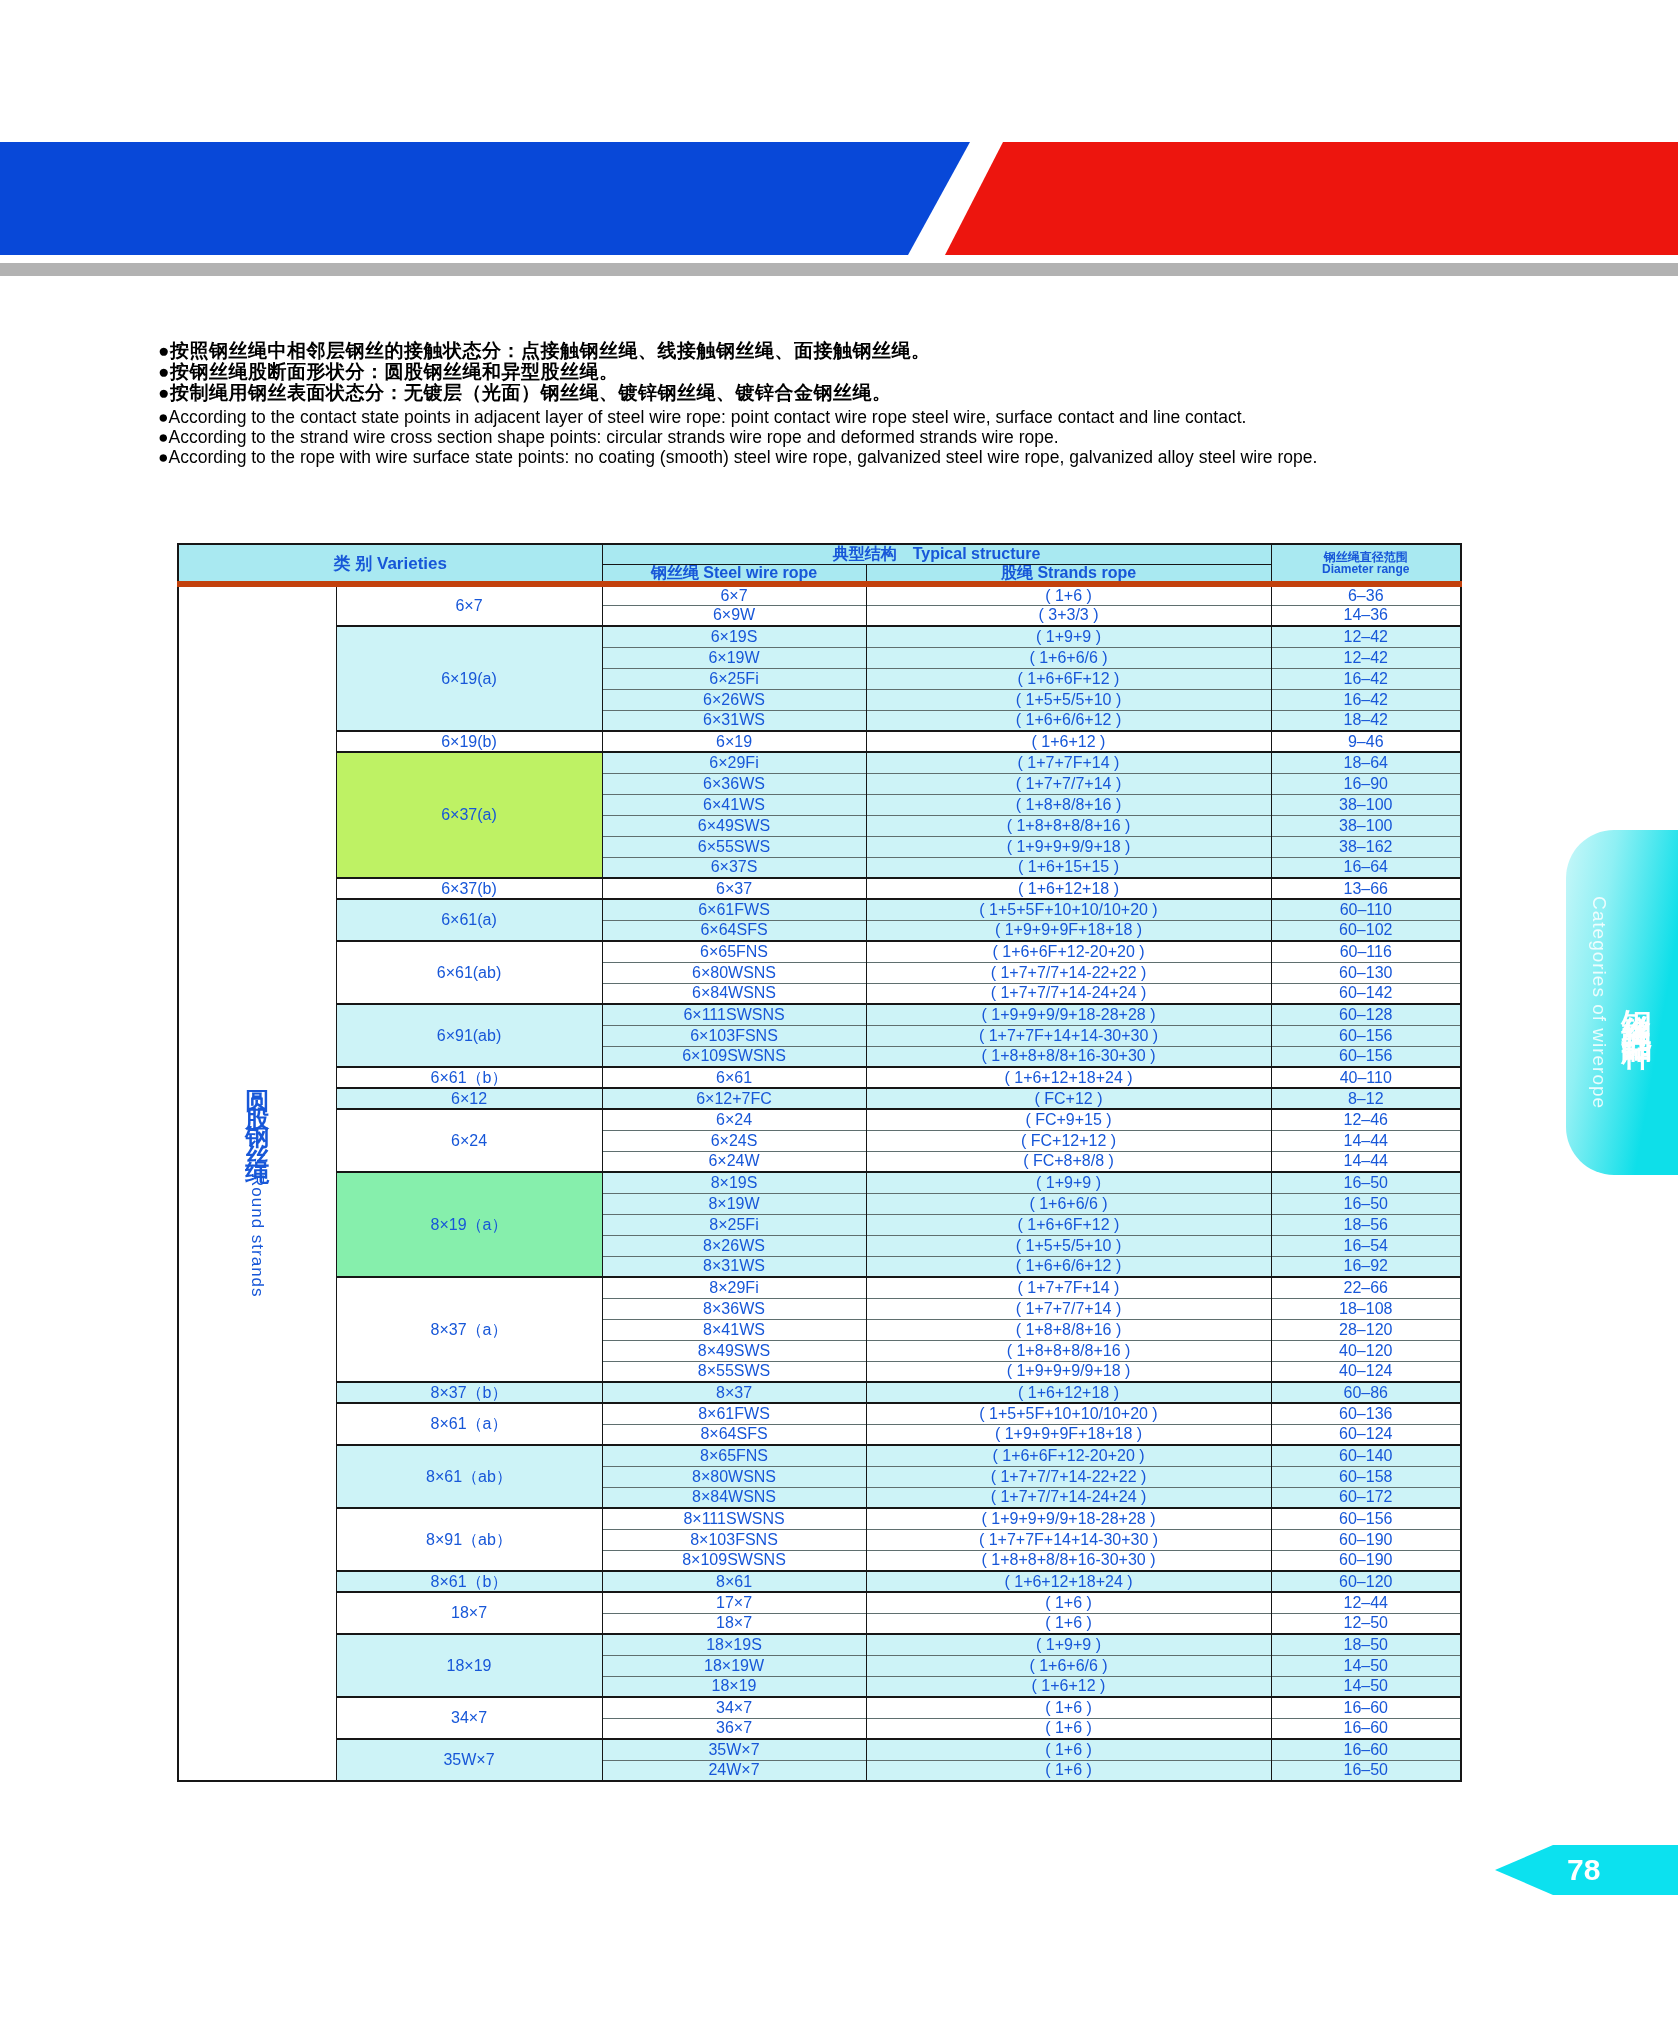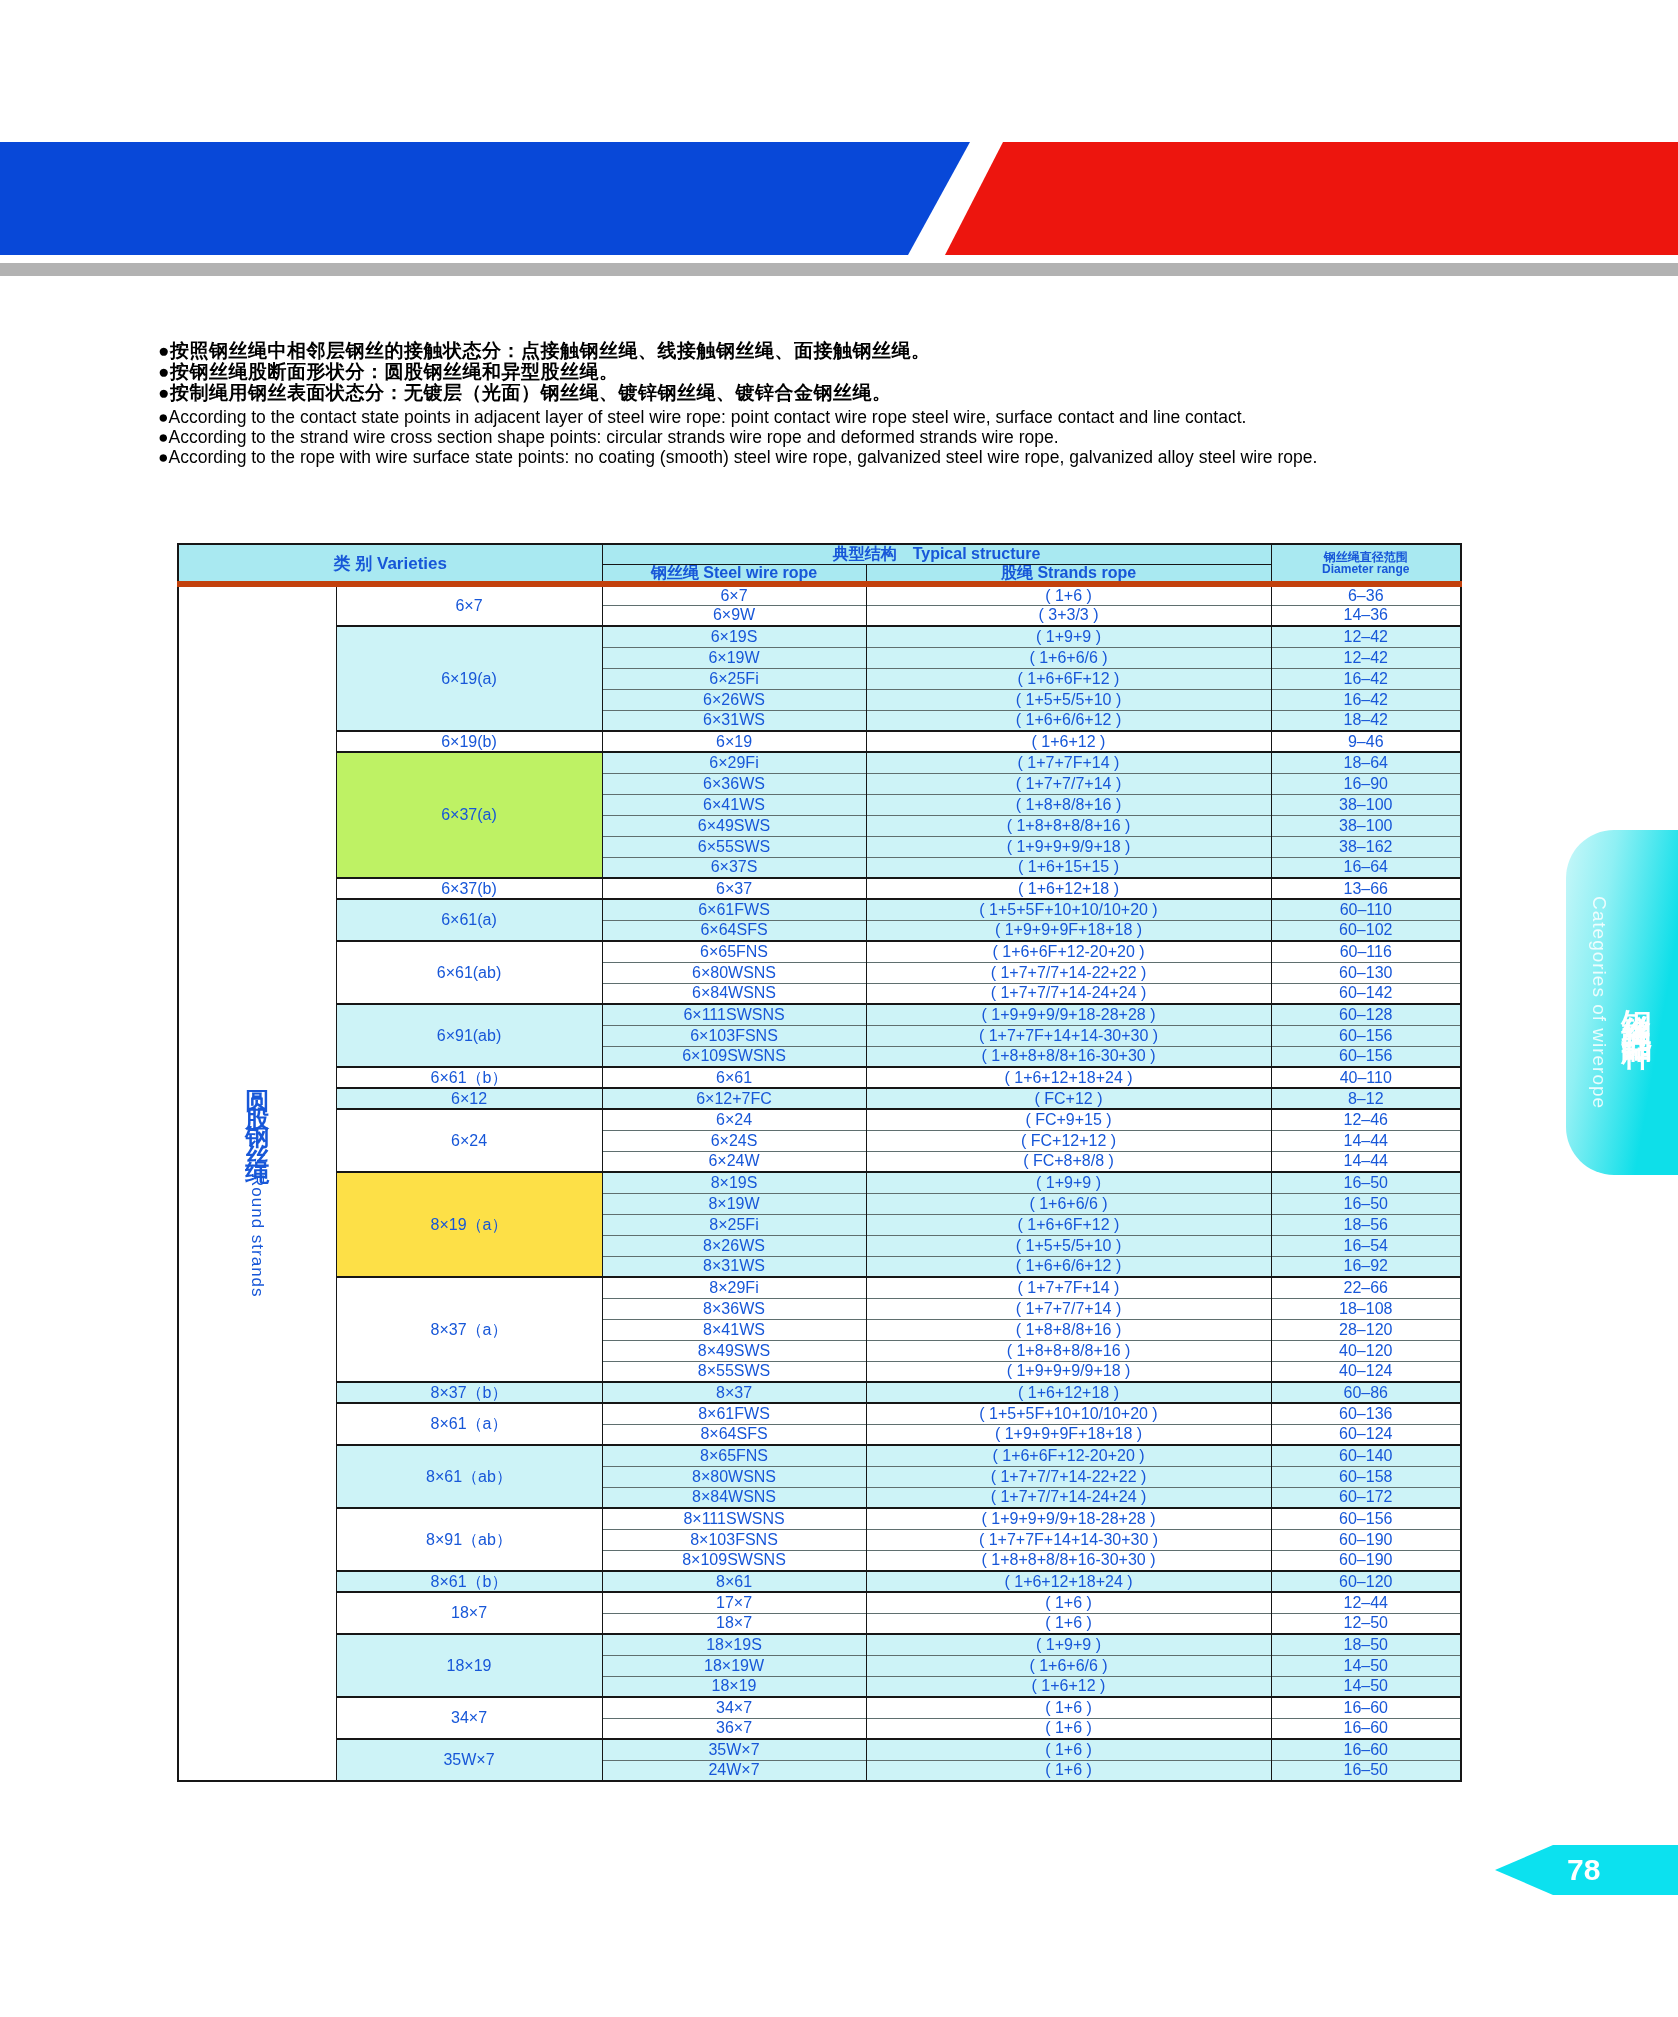--- a/index.html
+++ b/index.html
@@ -293,21 +293,21 @@
         <td>6×24S</td>
         <td>( FC+12+12 )</td>
         <td>14–44</td>
       </tr>
       <tr>
         <td>6×24W</td>
         <td>( FC+8+8/8 )</td>
         <td>14–44</td>
       </tr>
       <tr class="shaded group-start">
-        <td rowspan="5" style="background: #fde047;">8×19（a）</td>
+        <td rowspan="5" style="background: #86efac;">8×19（a）</td>
         <td>8×19S</td>
         <td>( 1+9+9 )</td>
         <td>16–50</td>
       </tr>
       <tr class="shaded">
         <td>8×19W</td>
         <td>( 1+6+6/6 )</td>
         <td>16–50</td>
       </tr>
       <tr class="shaded">

